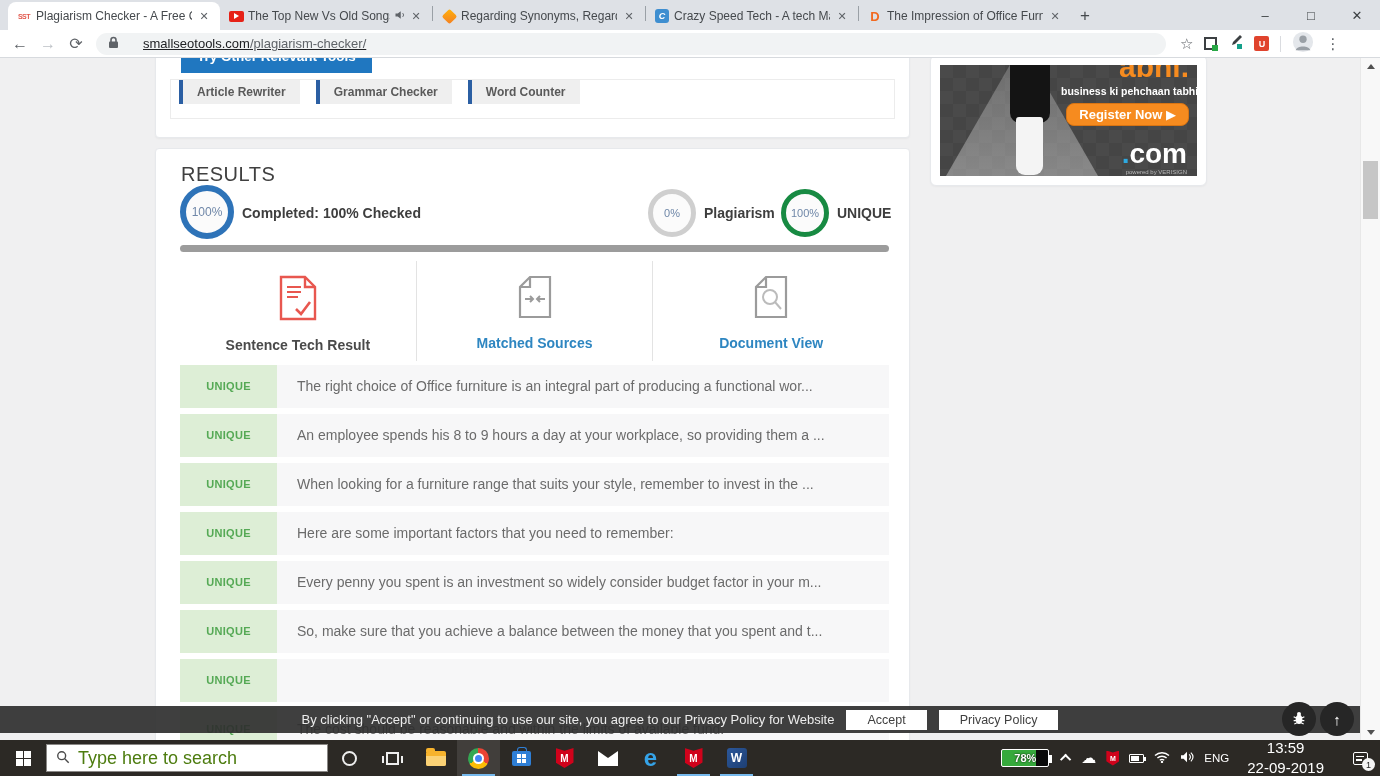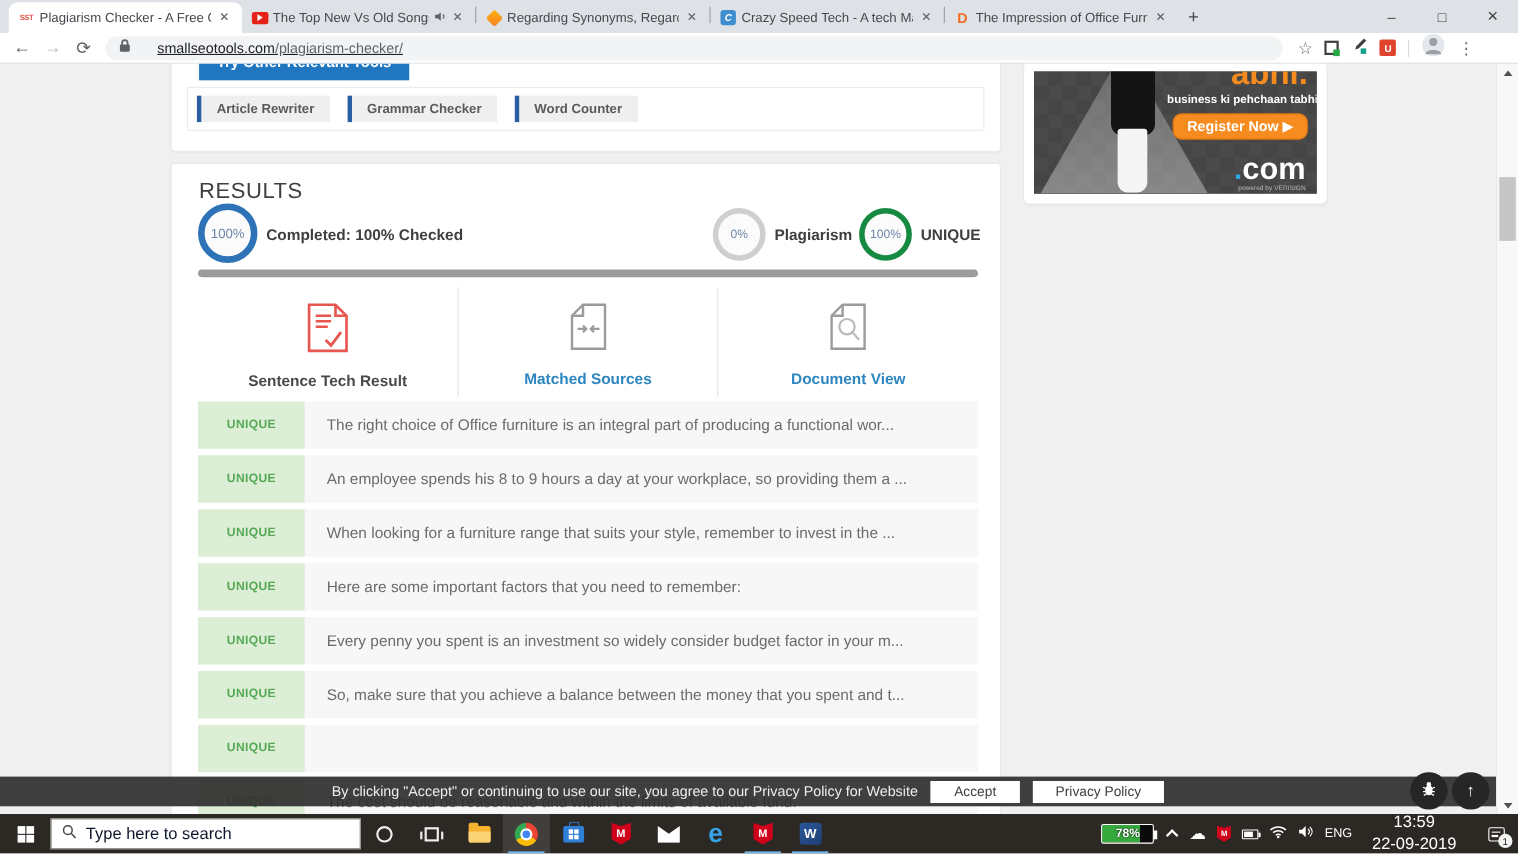--- a/index.html
+++ b/index.html
@@ -39,21 +39,21 @@
   .ext-shield { width:15px; height:15px; background:#e0432d; border-radius:2px; color:#fff; font-size:9px; font-weight:bold; display:flex; align-items:center; justify-content:center; }
   .tb-sep { width:1px; height:16px; background:#dadce0; }
   .dots { font-size:15px; color:#5f6368; letter-spacing:0; margin-right:8px; }
 
   
   .page { position:absolute; top:58px; left:0; width:1380px; height:682px; background:#f0f0f1; overflow:hidden; }
   .card { position:absolute; background:#fff; border:1px solid #e7e9ec; border-radius:4px; box-shadow:0 1px 2px rgba(0,0,0,.04); }
 
   .tools-card { left:155px; top:-6px; width:755px; height:86px; }
   .tools-header { position:absolute; left:25px; top:-16px; height:36px; line-height:40px; padding:0 16px; background:#2077c0; color:#fff; font-size:13.5px; font-weight:bold; }
-  .tools-box { position:absolute; left:14px; right:14px; top:26px; height:40px; border:1px solid #ececec; display:flex; align-items:center; padding:0 8px; gap:16px; }
+  .tools-box { position:absolute; left:14px; right:14px; top:26px; height:40px; border:1px solid #ececec; display:flex; align-items:flex-start; padding:0 8px; gap:16px; }
   .tool-btn { background:#efefef; border-left:4px solid #2b5fa3; color:#5a5a5a; font-size:12px; font-weight:bold; padding:5px 14px; white-space:nowrap; }
 
   .results-card { left:155px; top:90px; width:755px; height:640px; }
   .results-title { position:absolute; left:25px; top:14px; font-size:20px; color:#404040; letter-spacing:.5px; }
   .ring { position:absolute; border-radius:50%; background:#fbfbfb; display:flex; align-items:center; justify-content:center; color:#6f87a8; }
   .ring-completed { left:24px; top:36px; width:54px; height:54px; border:6px solid #2e73b8; font-size:12px; }
   .ring-plag { left:492px; top:40px; width:48px; height:48px; border:5px solid #cfcfcf; font-size:11px; }
   .ring-unique { left:625px; top:40px; width:48px; height:48px; border:5px solid #178a42; font-size:11px; }
   .ring-label { position:absolute; font-size:14px; font-weight:bold; color:#3e3e3e; top:56px; }
   .lbl-completed { left:86px; }
@@ -102,21 +102,21 @@
   .cookie-btn { background:#fff; color:#3f3f3f; font-size:12.5px; padding:2px 20px; border:1px solid #fff; }
   .fabs { position:absolute; right:26px; top:644px; display:flex; gap:4px; }
   .fab { width:34px; height:34px; border-radius:50%; background:#262626; display:flex; align-items:center; justify-content:center; color:#fff; font-size:15px; }
 
   
   .taskbar { position:absolute; bottom:0; left:0; width:1380px; height:36px; background:#2c2925; display:flex; align-items:center; color:#fff; }
   .tb-start { width:46px; height:36px; display:flex; align-items:center; justify-content:center; }
   .win-logo { display:grid; grid-template-columns:7px 7px; grid-template-rows:7px 7px; gap:1px; }
   .win-logo i { background:#fff; }
   .tb-search { width:282px; height:28px; background:#fff; border:1px solid #8a8886; display:flex; align-items:center; padding:0 9px; gap:8px; }
-  .tb-search span { color:#0f172a; font-size:15px; }
+  .tb-search span { color:#4d7c0f; font-size:18px; }
   .tb-app { width:43px; height:36px; display:flex; align-items:center; justify-content:center; position:relative; }
   .tb-app.active { background:rgba(255,255,255,.10); }
   .tb-app.active::after, .tb-app.running::after { content:""; position:absolute; bottom:0; left:5px; right:5px; height:2px; background:#76b9ed; }
   .cortana { width:15px; height:15px; border:2px solid #eee; border-radius:50%; }
   .taskview { width:13px; height:13px; border:2px solid #eee; position:relative; }
   .taskview::before { content:""; position:absolute; left:-6px; top:2px; width:2px; height:7px; background:#eee; }
   .taskview::after { content:""; position:absolute; right:-6px; top:2px; width:2px; height:7px; background:#eee; }
   .folder { width:20px; height:15px; background:#f7b32d; border-radius:2px; position:relative; }
   .folder::before { content:""; position:absolute; top:-3px; left:0; width:9px; height:4px; background:#f7b32d; border-radius:2px 2px 0 0; }
   .folder::after { content:""; position:absolute; left:0; bottom:0; width:20px; height:10px; background:#fbd276; border-radius:0 0 2px 2px; }

